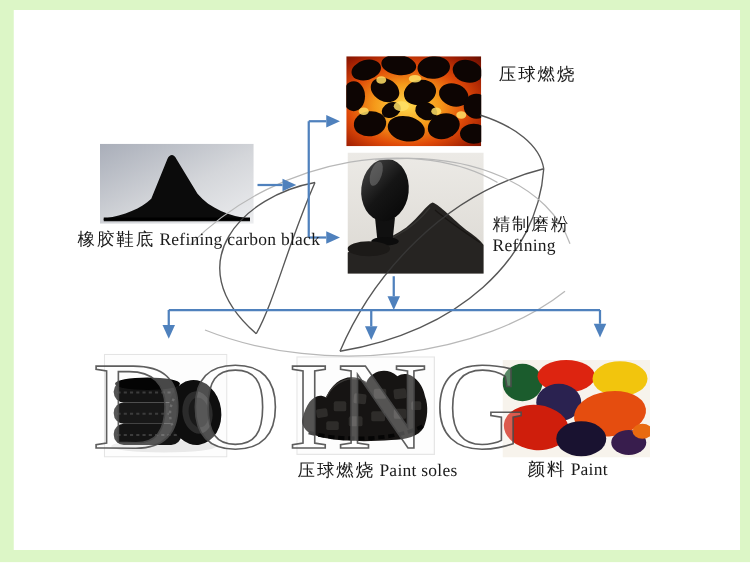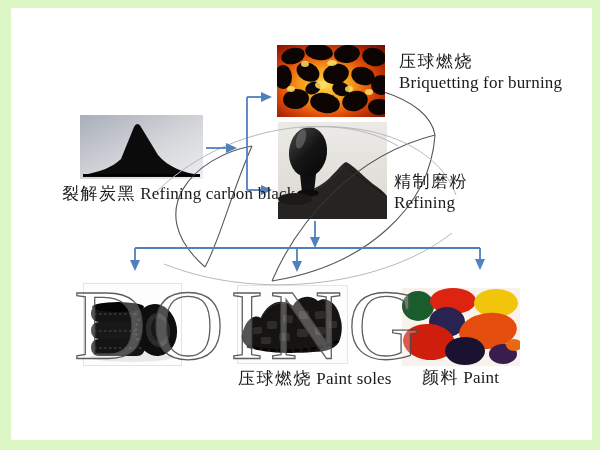--- a/index.html
+++ b/index.html
@@ -6,21 +6,21 @@
   .stage{
     position:relative;width:600px;height:450px;background:#ffffff;
     font-family:"Liberation Serif","DejaVu Serif",serif;overflow:hidden;
   }
   .frame{position:absolute;inset:0;border:8px solid #dcf6c6;border-left-width:11px;border-bottom-width:10px;pointer-events:none;z-index:9;}
   .img{position:absolute;z-index:1;}
   .img svg{display:block;}
   .layer{position:absolute;inset:0;width:600px;height:450px;}
   #watermark{z-index:2;}
   #arrows{z-index:3;}
-  .lbl{position:absolute;z-index:4;color:#1a1a1a;font-size:17px;line-height:1.22;white-space:nowrap;}
+  .lbl{position:absolute;z-index:4;color:#1a1a1a;font-size:14px;line-height:1.22;white-space:nowrap;}
   .lbl .zh{letter-spacing:1.5px;}
   .lbl .en{letter-spacing:0.2px;}
   .lbl.two .zh{display:block;}
   .lbl.two .en{display:block;}
   .lbl-source{left:62px;top:184px;}
   .lbl-burning{left:399px;top:52px;}
   .lbl-refining{left:394px;top:172px;}
   .lbl-tire{left:96px;top:368px;}
   .lbl-soles{left:238px;top:369px;}
   .lbl-paint{left:422px;top:368px;text-align:right;}
@@ -209,26 +209,25 @@
       <polygon points="261,92 261,102 272,97"></polygon>
       <polygon points="261,185 261,195 272,190"></polygon>
       <polygon points="310,237 320,237 315,248"></polygon>
       <polygon points="130,260 140,260 135,271"></polygon>
       <polygon points="292,261 302,261 297,272"></polygon>
       <polygon points="475,259 485,259 480,270"></polygon>
     </g>
   </svg>
 
   <div class="lbl lbl-source">
-    <span class="zh">裂解炭黑</span>
+    <span class="zh">橡胶鞋底</span>
     <span class="en">Refining carbon black</span>
   </div>
   <div class="lbl two lbl-burning">
     <span class="zh">压球燃烧</span>
-    <span class="en">Briquetting for burning</span>
   </div>
   <div class="lbl two lbl-refining">
     <span class="zh">精制磨粉</span>
     <span class="en">Refining</span>
   </div>
   <div class="lbl lbl-soles">
     <span class="zh">压球燃烧</span>
     <span class="en">Paint soles</span>
   </div>
   <div class="lbl lbl-paint">

